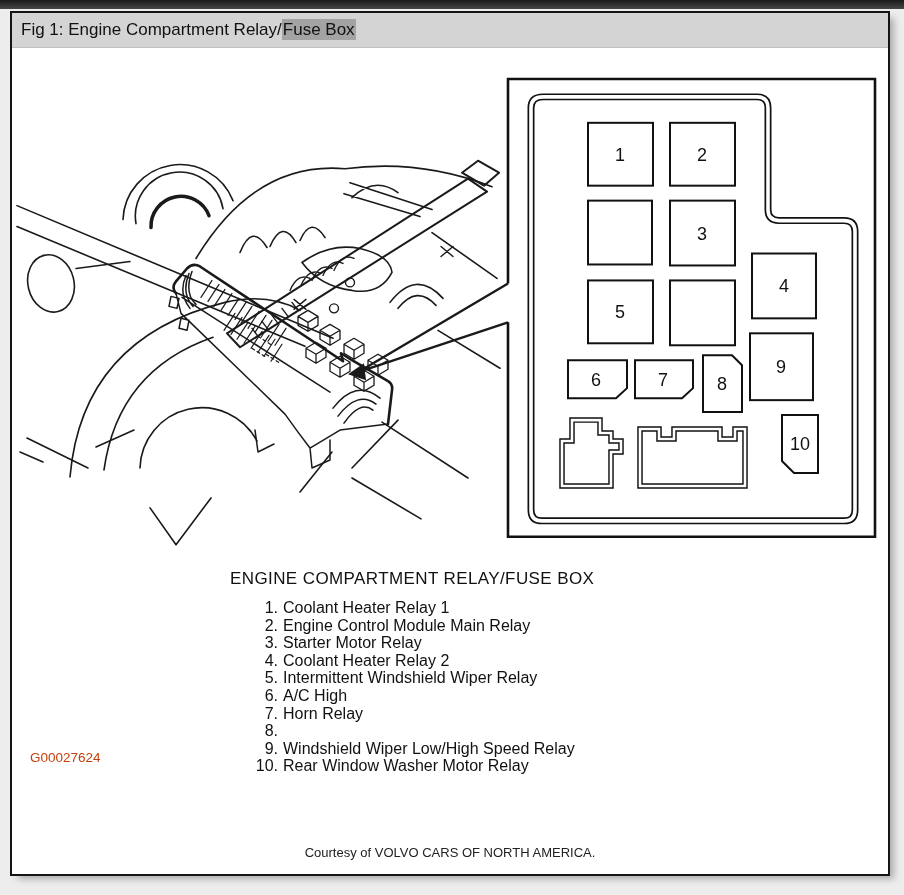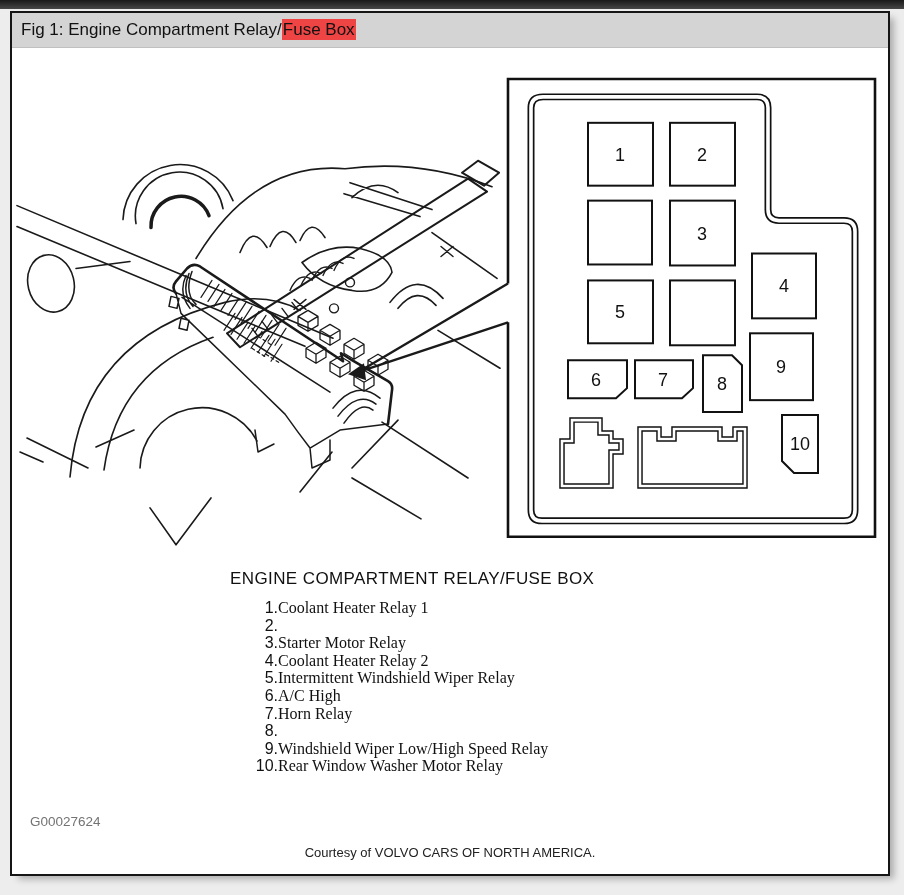--- a/index.html
+++ b/index.html
@@ -17,37 +17,37 @@
   .viewer-window{
     position:absolute;left:10px;top:11px;width:880px;height:865px;
     background:#ffffff;border:2px solid #151515;box-sizing:border-box;
     box-shadow:6px 5px 7px -2px rgba(0,0,0,0.28);
   }
   .title-bar{
     height:34px;background:#d4d4d4;border-bottom:1px solid #c0c0c0;
     font-size:17px;line-height:34px;padding-left:9px;
     white-space:nowrap;color:#111;
   }
-  .hl{background:#ef4444;padding:1px 1px;}
+  .hl{background:#a3a3a3;padding:1px 1px;}
   .content{
     position:absolute;left:0;top:35px;right:0;bottom:0;background:#fff;
   }
   .content svg{position:absolute;left:0;top:0;width:100%;height:100%;}
   .fig-heading{
     position:absolute;left:218px;top:521px;
     font-size:17px;letter-spacing:.4px;color:#111;text-align:right;
   }
   .legend{
     position:absolute;left:200px;top:551px;font-size:16px;color:#111;
   }
   .legend-row{display:flex;line-height:17.6px;}
   .legend-row .num{width:66px;text-align:right;flex:0 0 66px;}
-  .legend-row .lbl{white-space:nowrap;font-family:Liberation Serif, serif;}
+  .legend-row .lbl{margin-left:5px;white-space:nowrap;}
   .figure-id{
-    position:absolute;left:18px;top:766px;font-size:13.5px;color:#737373;
+    position:absolute;left:18px;top:702px;font-size:13.5px;color:#c2410c;
   }
   .courtesy{
     position:absolute;left:0;right:0;top:797px;text-align:center;
     font-size:13px;color:#222;
   }
   text.slot-num{font-family:"Liberation Sans",sans-serif;font-size:18px;fill:#111;}
 </style>
 </head>
 <body>
 
@@ -173,20 +173,21 @@
 
     <div class="fig-heading">ENGINE COMPARTMENT RELAY/FUSE BOX</div>
 
     <div class="legend">
       <div class="legend-row">
           <span class="num">1.</span>
           <span class="lbl">Coolant Heater Relay 1</span>
         </div>
       <div class="legend-row">
           <span class="num">2.</span>
+          <span class="lbl">Engine Control Module Main Relay</span>
         </div>
       <div class="legend-row">
           <span class="num">3.</span>
           <span class="lbl">Starter Motor Relay</span>
         </div>
       <div class="legend-row">
           <span class="num">4.</span>
           <span class="lbl">Coolant Heater Relay 2</span>
         </div>
       <div class="legend-row">

